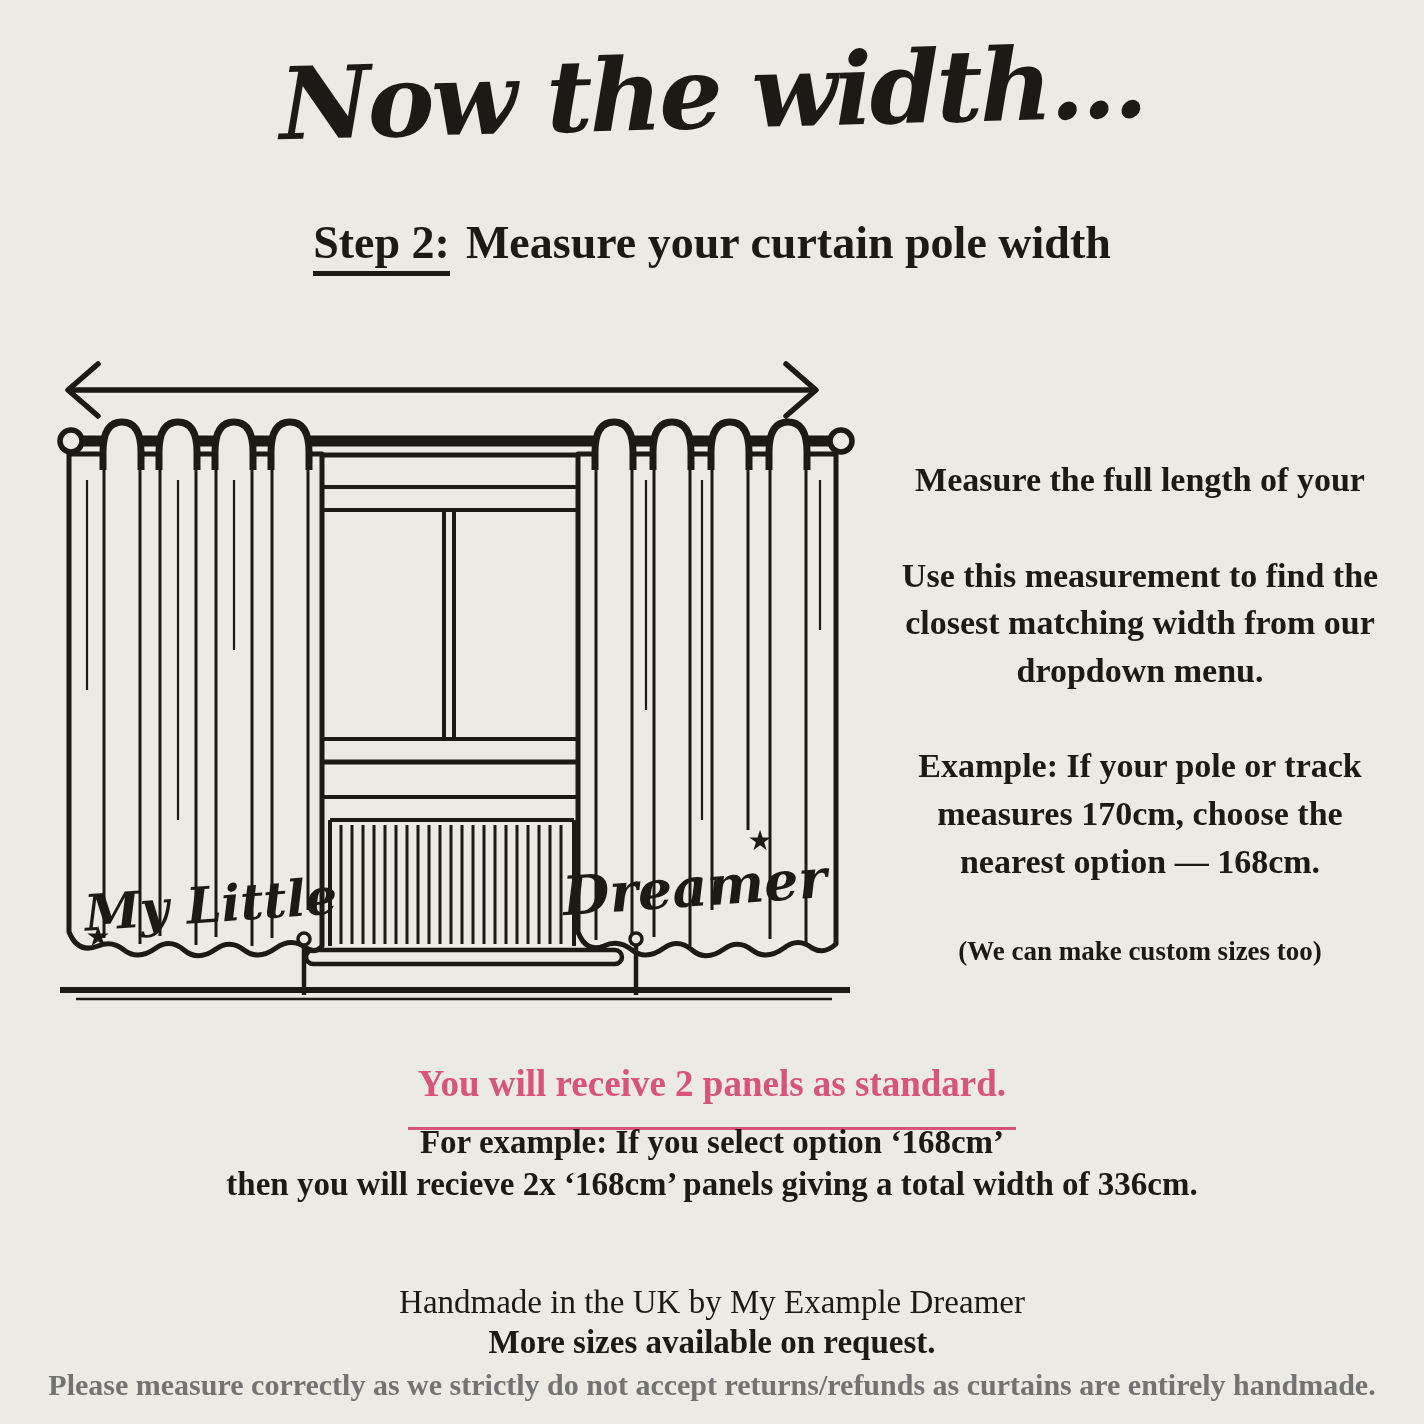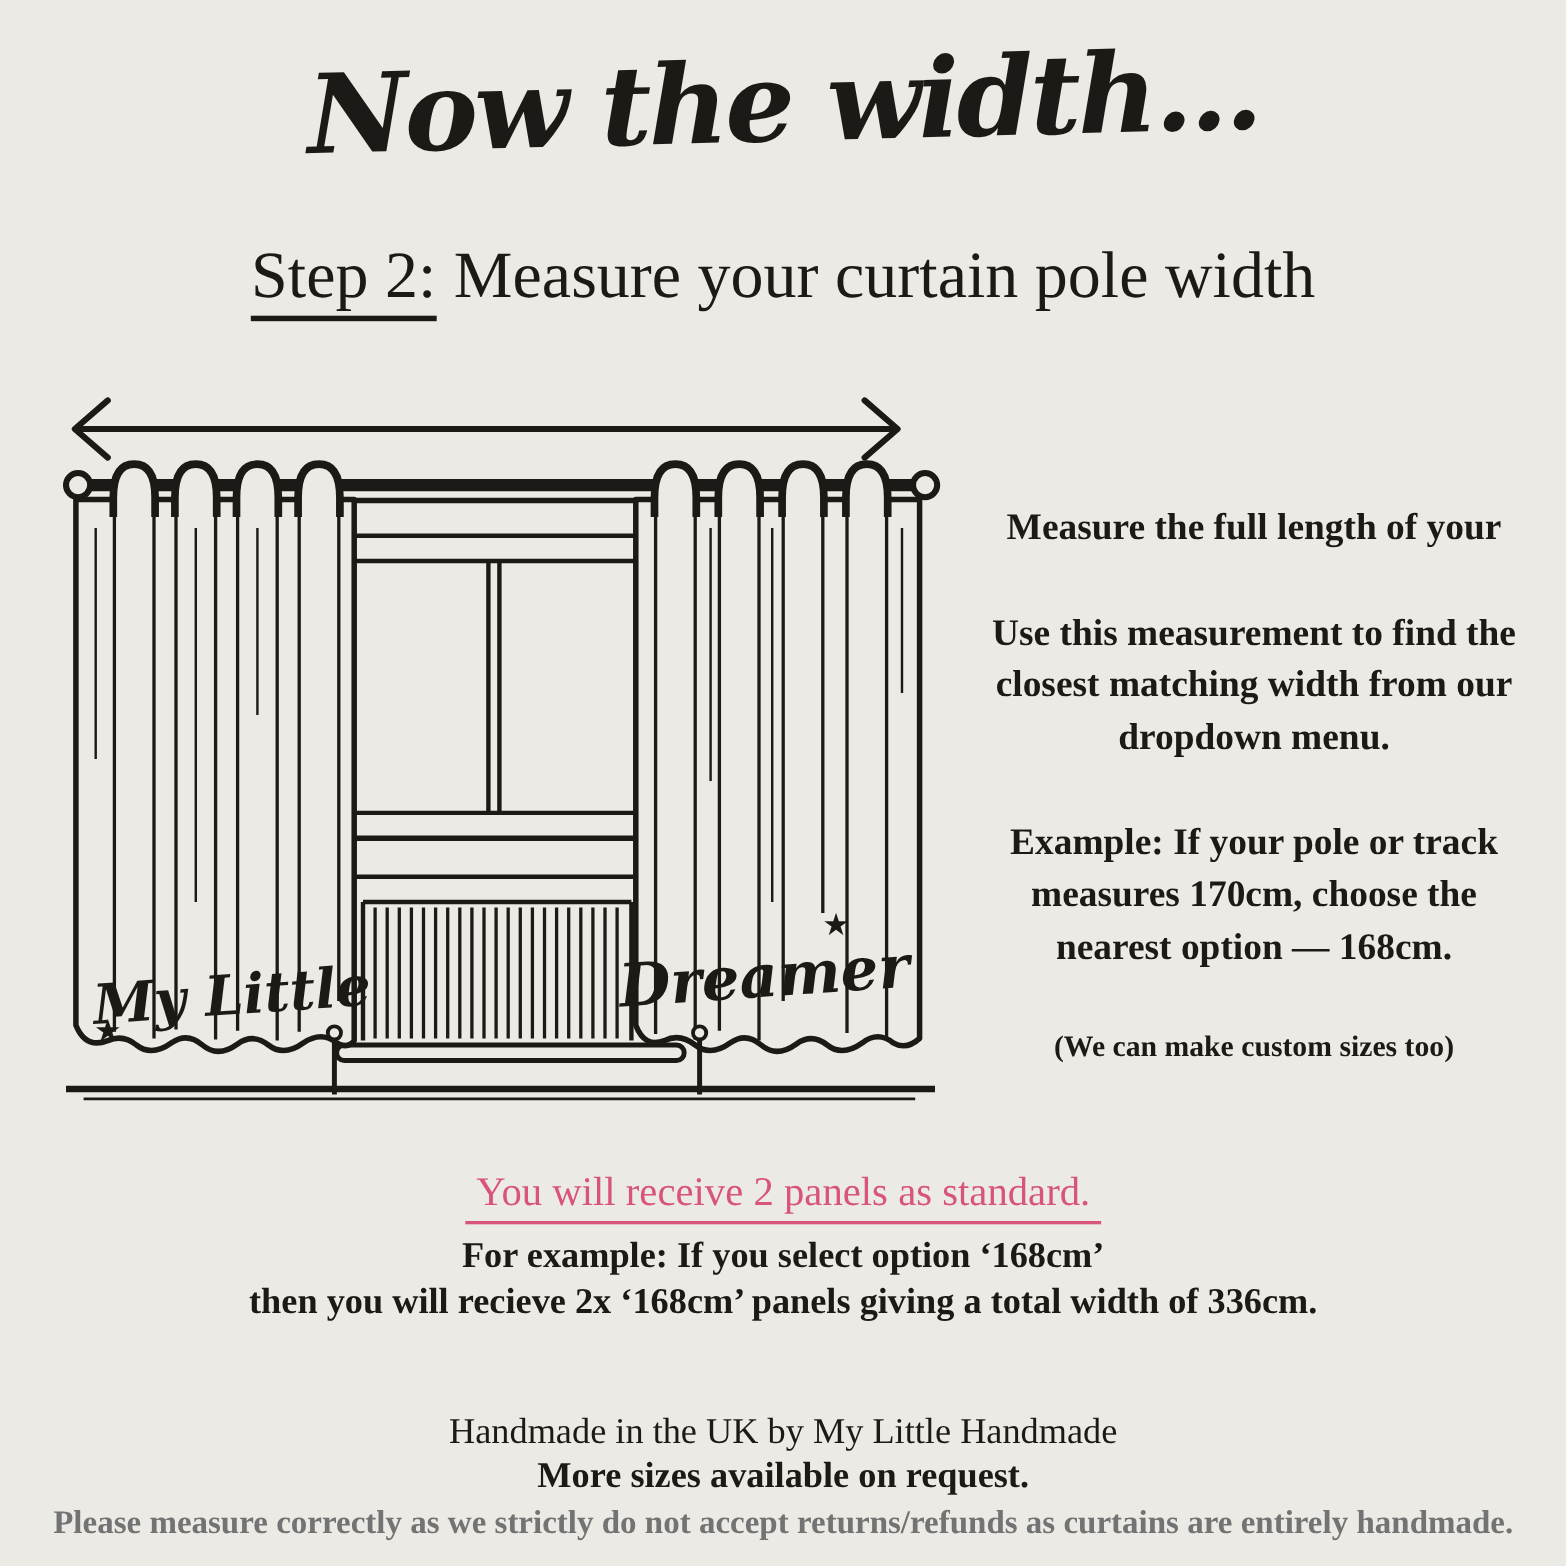--- a/index.html
+++ b/index.html
@@ -8,21 +8,21 @@
     background:#ECEAE5;color:#1B1A17;overflow:hidden;
     font-family:"Liberation Serif", serif;
   }
   .title{
     position:absolute;top:34px;left:0;right:0;text-align:center;
     font-family:"DejaVu Serif", serif;font-style:italic;font-weight:bold;
     font-size:100px;letter-spacing:-3px;transform:rotate(-1.5deg);
   }
   .step{
     position:absolute;top:216px;left:0;right:0;text-align:center;
-    font-size:60px;font-weight:normal;white-space:nowrap;
+    font-size:46px;font-weight:bold;white-space:nowrap;
   }
   .step .step-label{
     display:inline-block;border-bottom:5px solid #1B1A17;
     padding-bottom:2px;margin-right:16px;
   }
   .illustration{position:absolute;left:52px;top:350px;width:804px;height:662px;}
   .ink{stroke:#1B1A17;fill:none;}
   .fabric{fill:#ECEAE5;stroke:#1B1A17;}
   .script-text{
     font-family:"DejaVu Serif", serif;font-style:italic;font-weight:bold;
@@ -31,22 +31,22 @@
   .star-glyph{font-family:"DejaVu Sans", sans-serif;fill:#1B1A17;stroke:none;}
   .instructions{
     position:absolute;left:862px;top:440px;width:556px;text-align:center;
     font-size:34px;font-weight:bold;line-height:1.4;
   }
   .para{margin:16px 0 48px 0;}
   .para:last-of-type{margin-bottom:6px;}
   .note{font-size:27px;font-weight:bold;}
   .panels-heading{position:absolute;top:1062px;left:0;right:0;text-align:center;white-space:nowrap;}
   .panels-heading .underlined{
-    display:inline-block;color:#D8547A;font-size:37px;font-weight:normal;
-    border-bottom:3px solid #D8547A;padding:0 10px 5px 10px;
+    display:inline-block;color:#D8547A;font-size:37px;font-weight:bold;
+    border-bottom:3px solid #D8547A;padding:0 10px 22px 10px;
   }
   .example-line-1,.example-line-2{
     position:absolute;left:0;right:0;text-align:center;
     font-size:33px;font-weight:bold;white-space:nowrap;
   }
   .example-line-1{top:1124px;}
   .example-line-2{top:1166px;}
   .handmade{position:absolute;top:1284px;left:0;right:0;text-align:center;font-size:33px;white-space:nowrap;}
   .more-sizes{position:absolute;top:1324px;left:0;right:0;text-align:center;font-size:33px;font-weight:bold;white-space:nowrap;}
   .warning{
@@ -207,17 +207,17 @@
     </div>
     <div class="note">(We can make custom sizes too)</div>
   </div>
 
   <div class="panels-heading">
     <span class="underlined">You will receive 2 panels as standard.</span>
   </div>
   <div class="example-line-1">For example: If you select option ‘168cm’</div>
   <div class="example-line-2">then you will recieve 2x ‘168cm’ panels giving a total width of 336cm.</div>
 
-  <div class="handmade">Handmade in the UK by My Little Handmade</div>
+  <div class="handmade">Handmade in the UK by My Example Dreamer</div>
   <div class="more-sizes">More sizes available on request.</div>
   <div class="warning">Please measure correctly as we strictly do not accept returns/refunds as curtains are entirely handmade.</div>
 
 </div>
 
 </body></html>

